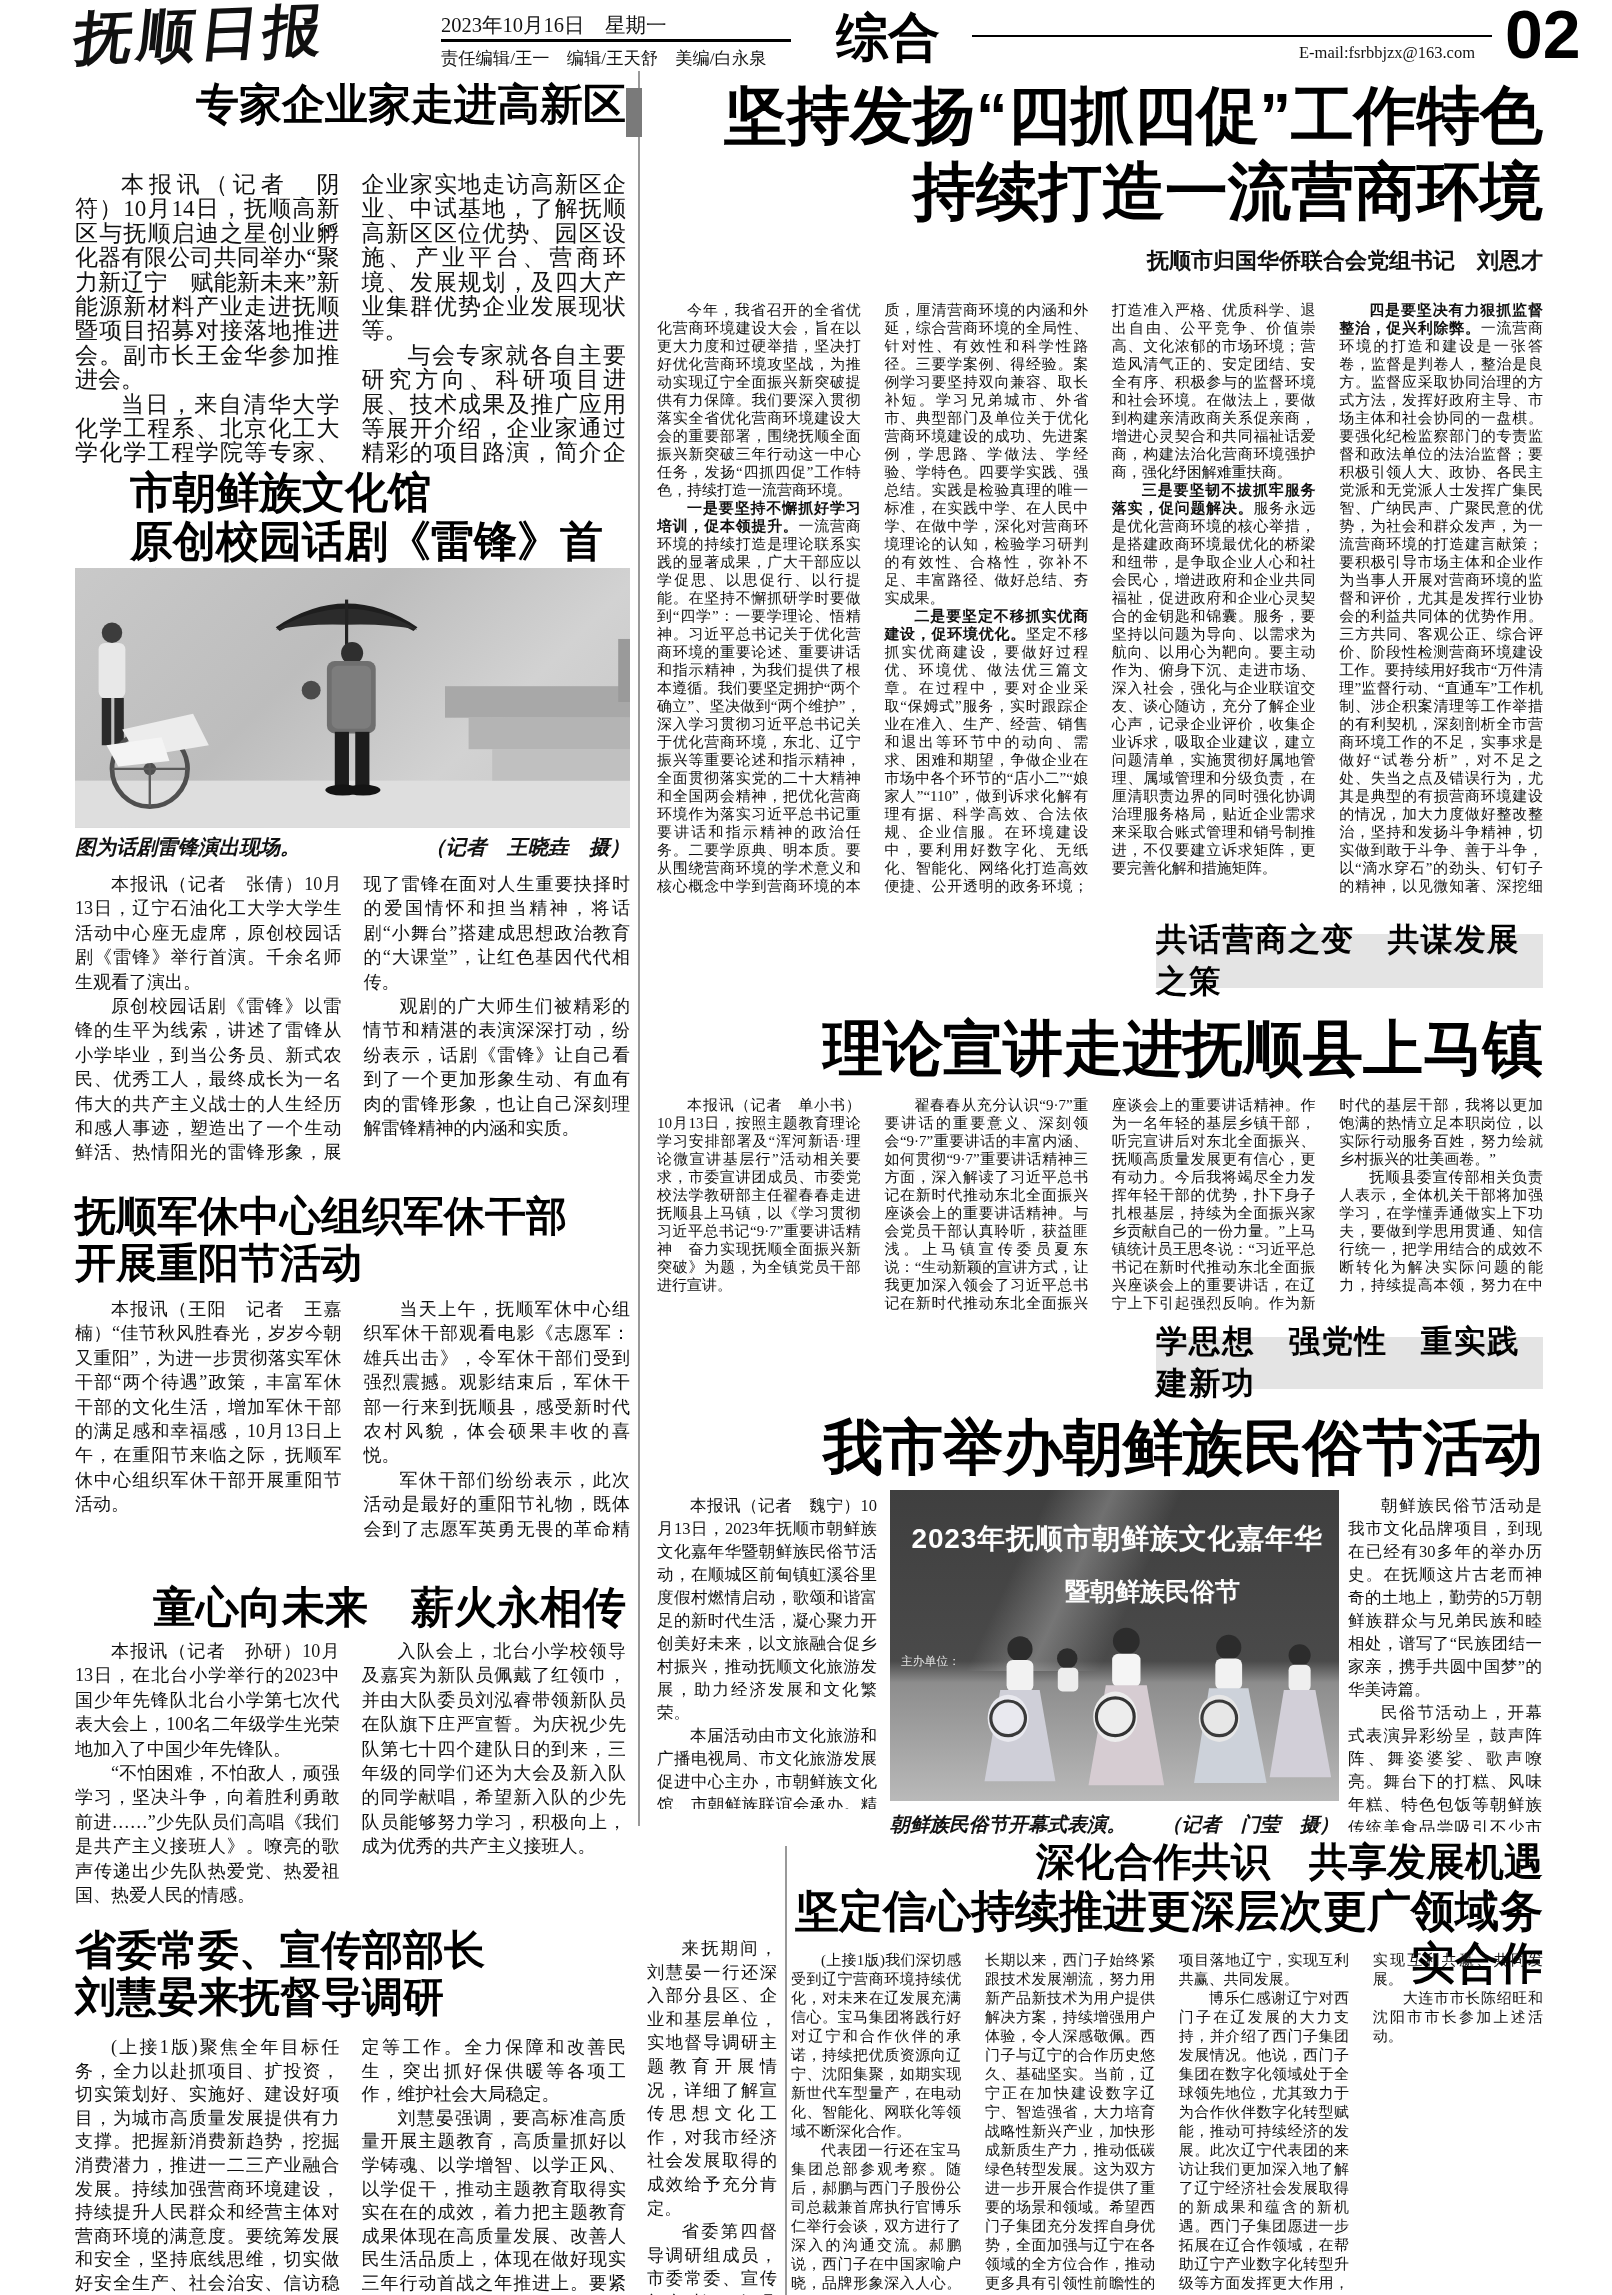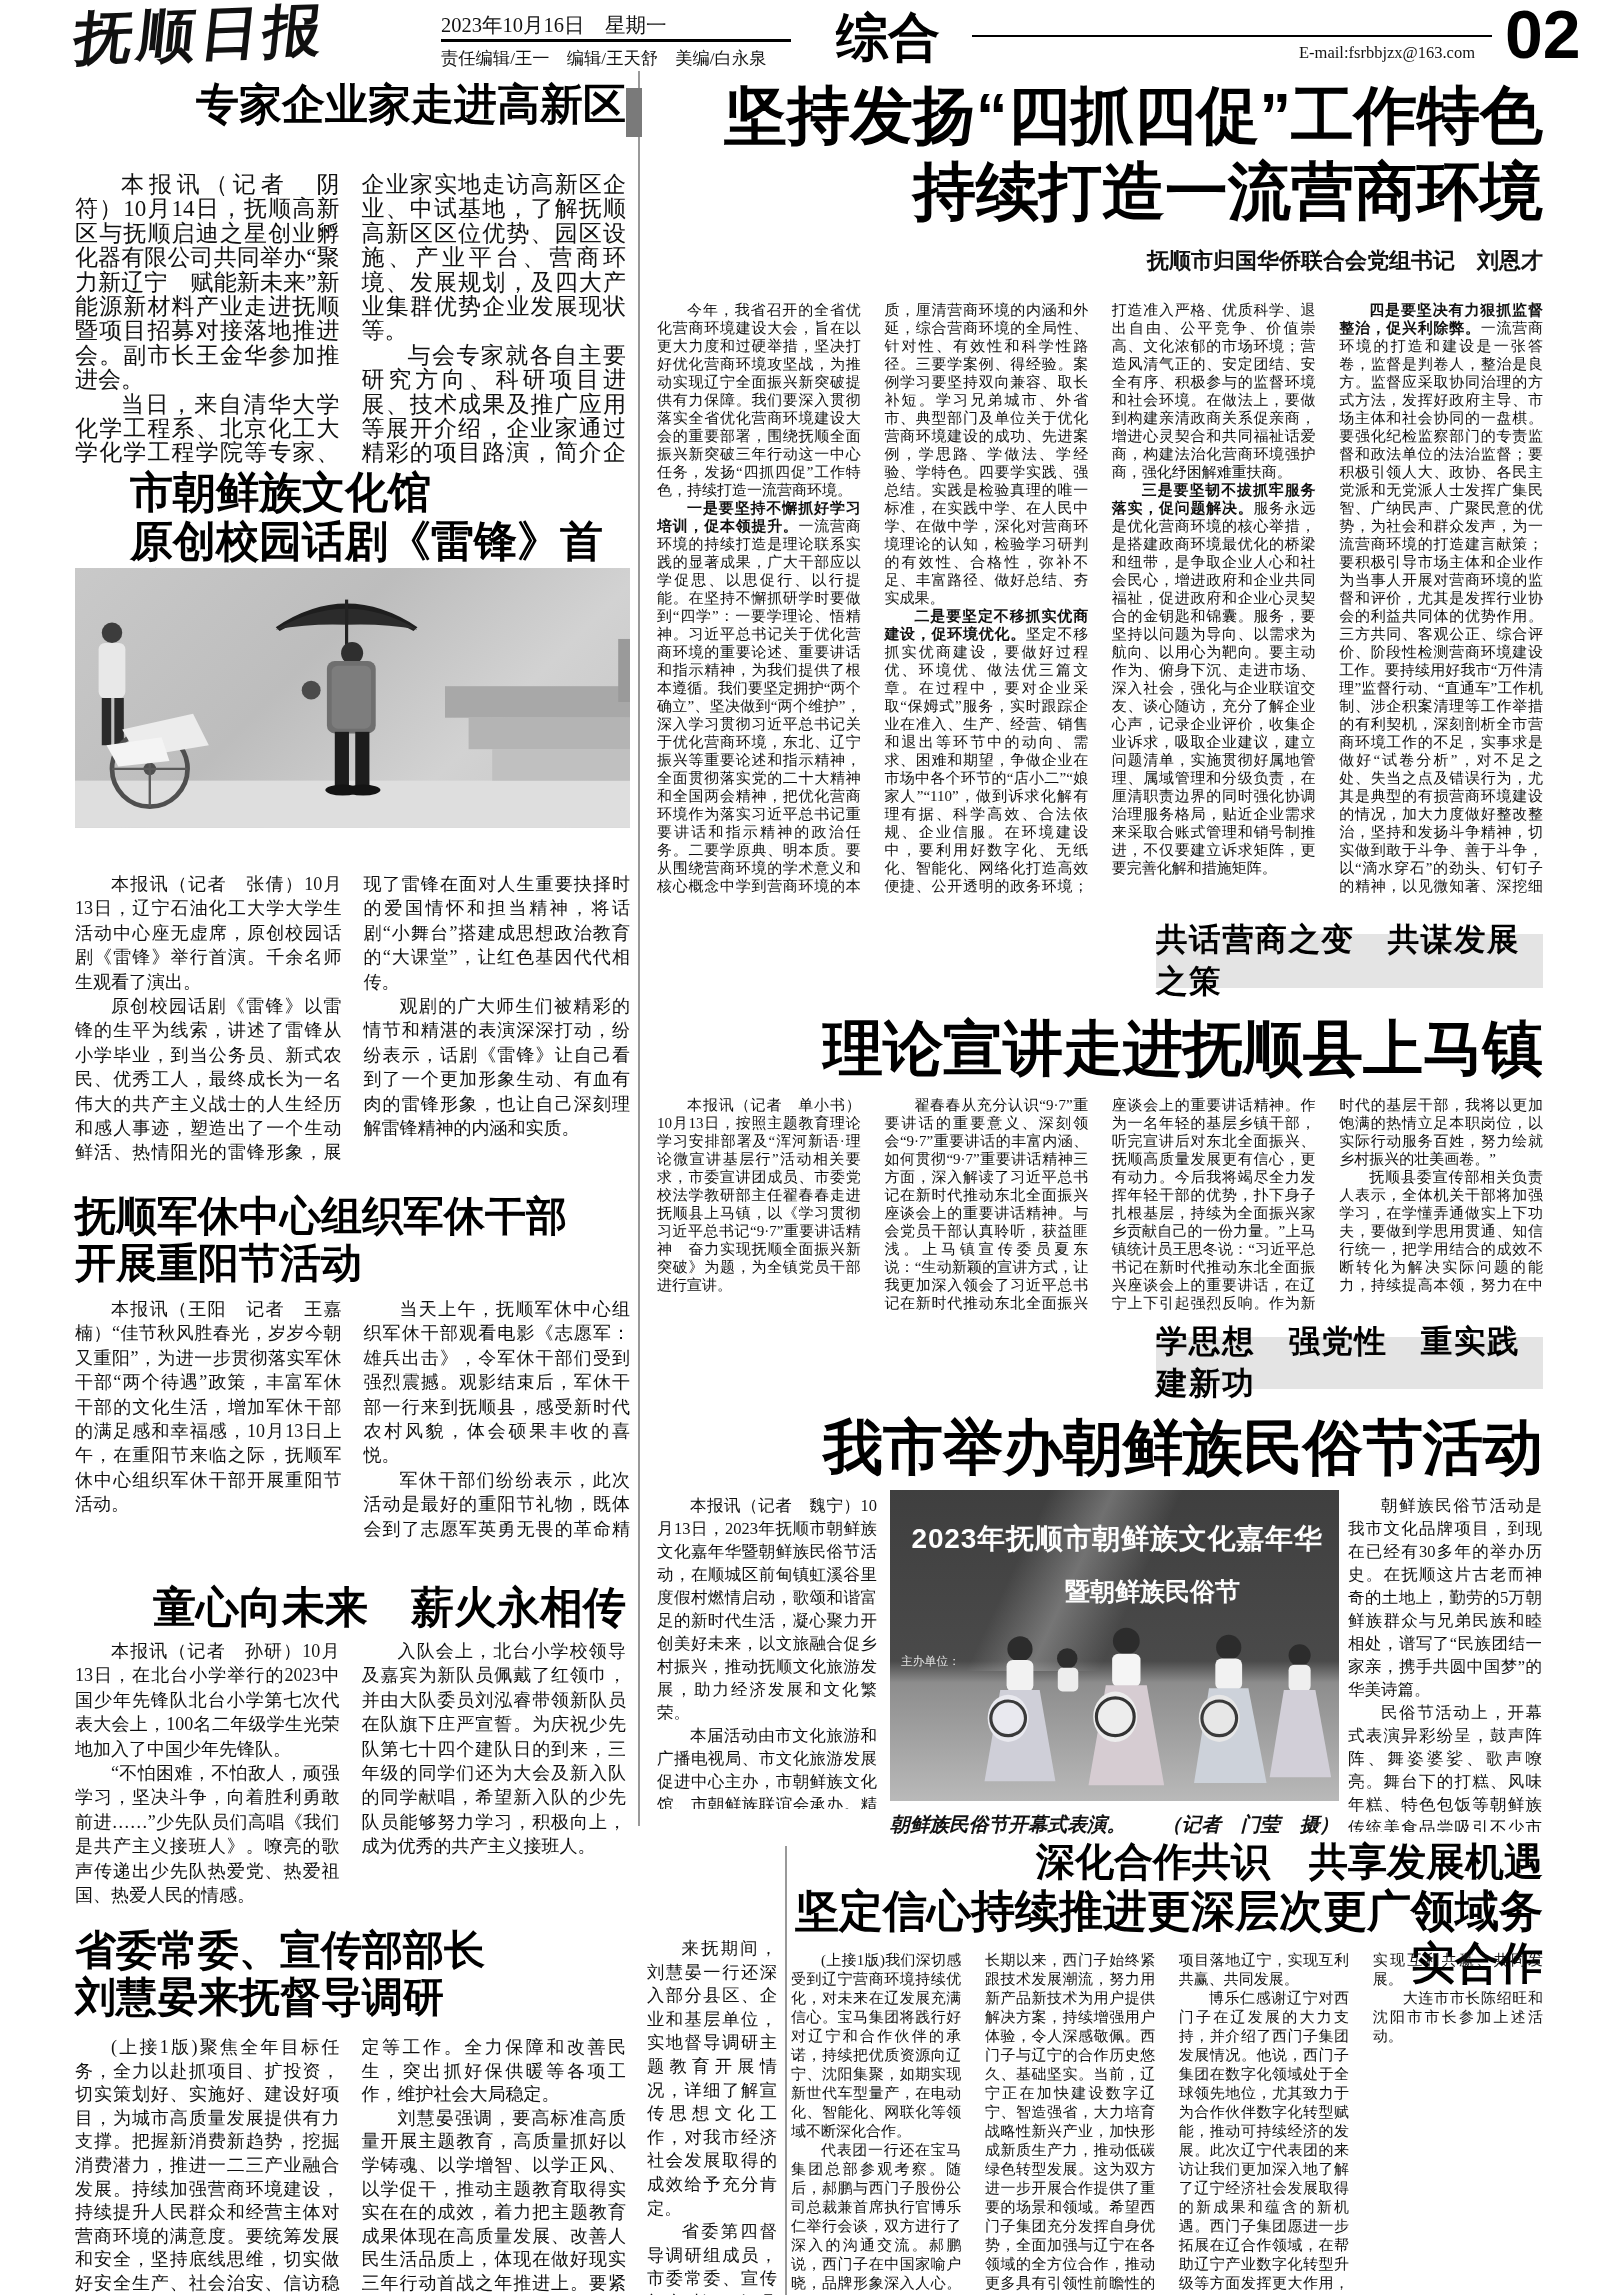--- a/index.html
+++ b/index.html
@@ -75,20 +75,24 @@
       <rect x="34" y="165" width="12" height="60" fill="#2a2a2a"></rect>
       <rect x="50" y="165" width="12" height="60" fill="#2a2a2a"></rect>
       <circle cx="95" cy="255" r="48" fill="none" stroke="#4f4f4f" stroke-width="6"></circle>
       <circle cx="95" cy="255" r="8" fill="#4f4f4f"></circle>
       <line x1="95" y1="207" x2="95" y2="303" stroke="#5a5a5a" stroke-width="3"></line>
       <line x1="47" y1="255" x2="143" y2="255" stroke="#5a5a5a" stroke-width="3"></line>
       <polygon points="60,205 150,185 170,225 80,240" fill="#ececec"></polygon>
       <polygon points="40,225 110,215 120,245 55,252" fill="#f4f4f4"></polygon>
     </svg>
   </div>
+  <div class="abs caption" style="left:75px;top:833px;width:555px;font-size:20.5px;font-weight:bold;">
+    <span>图为话剧雷锋演出现场。</span>
+    <span style="float:right;">（记者　王晓垚　摄）</span>
+  </div>
   <div class="abs body-text cols2" style="left:75px;top:872px;width:555px;height:312px;font-size:18px;line-height:24.4px;">
       <p>本报讯（记者　张倩）10月13日，辽宁石油化工大学大学生活动中心座无虚席，原创校园话剧《雷锋》举行首演。千余名师生观看了演出。</p>
       <p>原创校园话剧《雷锋》以雷锋的生平为线索，讲述了雷锋从小学毕业，到当公务员、新式农民、优秀工人，最终成长为一名伟大的共产主义战士的人生经历和感人事迹，塑造出了一个生动鲜活、热情阳光的雷锋形象，展现了雷锋在面对人生重要抉择时的爱国情怀和担当精神，将话剧“小舞台”搭建成思想政治教育的“大课堂”，让红色基因代代相传。</p>
       <p>观剧的广大师生们被精彩的情节和精湛的表演深深打动，纷纷表示，话剧《雷锋》让自己看到了一个更加形象生动、有血有肉的雷锋形象，也让自己深刻理解雷锋精神的内涵和实质。</p>
     </div>
 
   <div class="abs hl" style="left:75px;top:1193px;width:555px;font-size:41px;line-height:47px;">
     <div>抚顺军休中心组织军休干部</div>
     <div>开展重阳节活动</div>
   </div>

